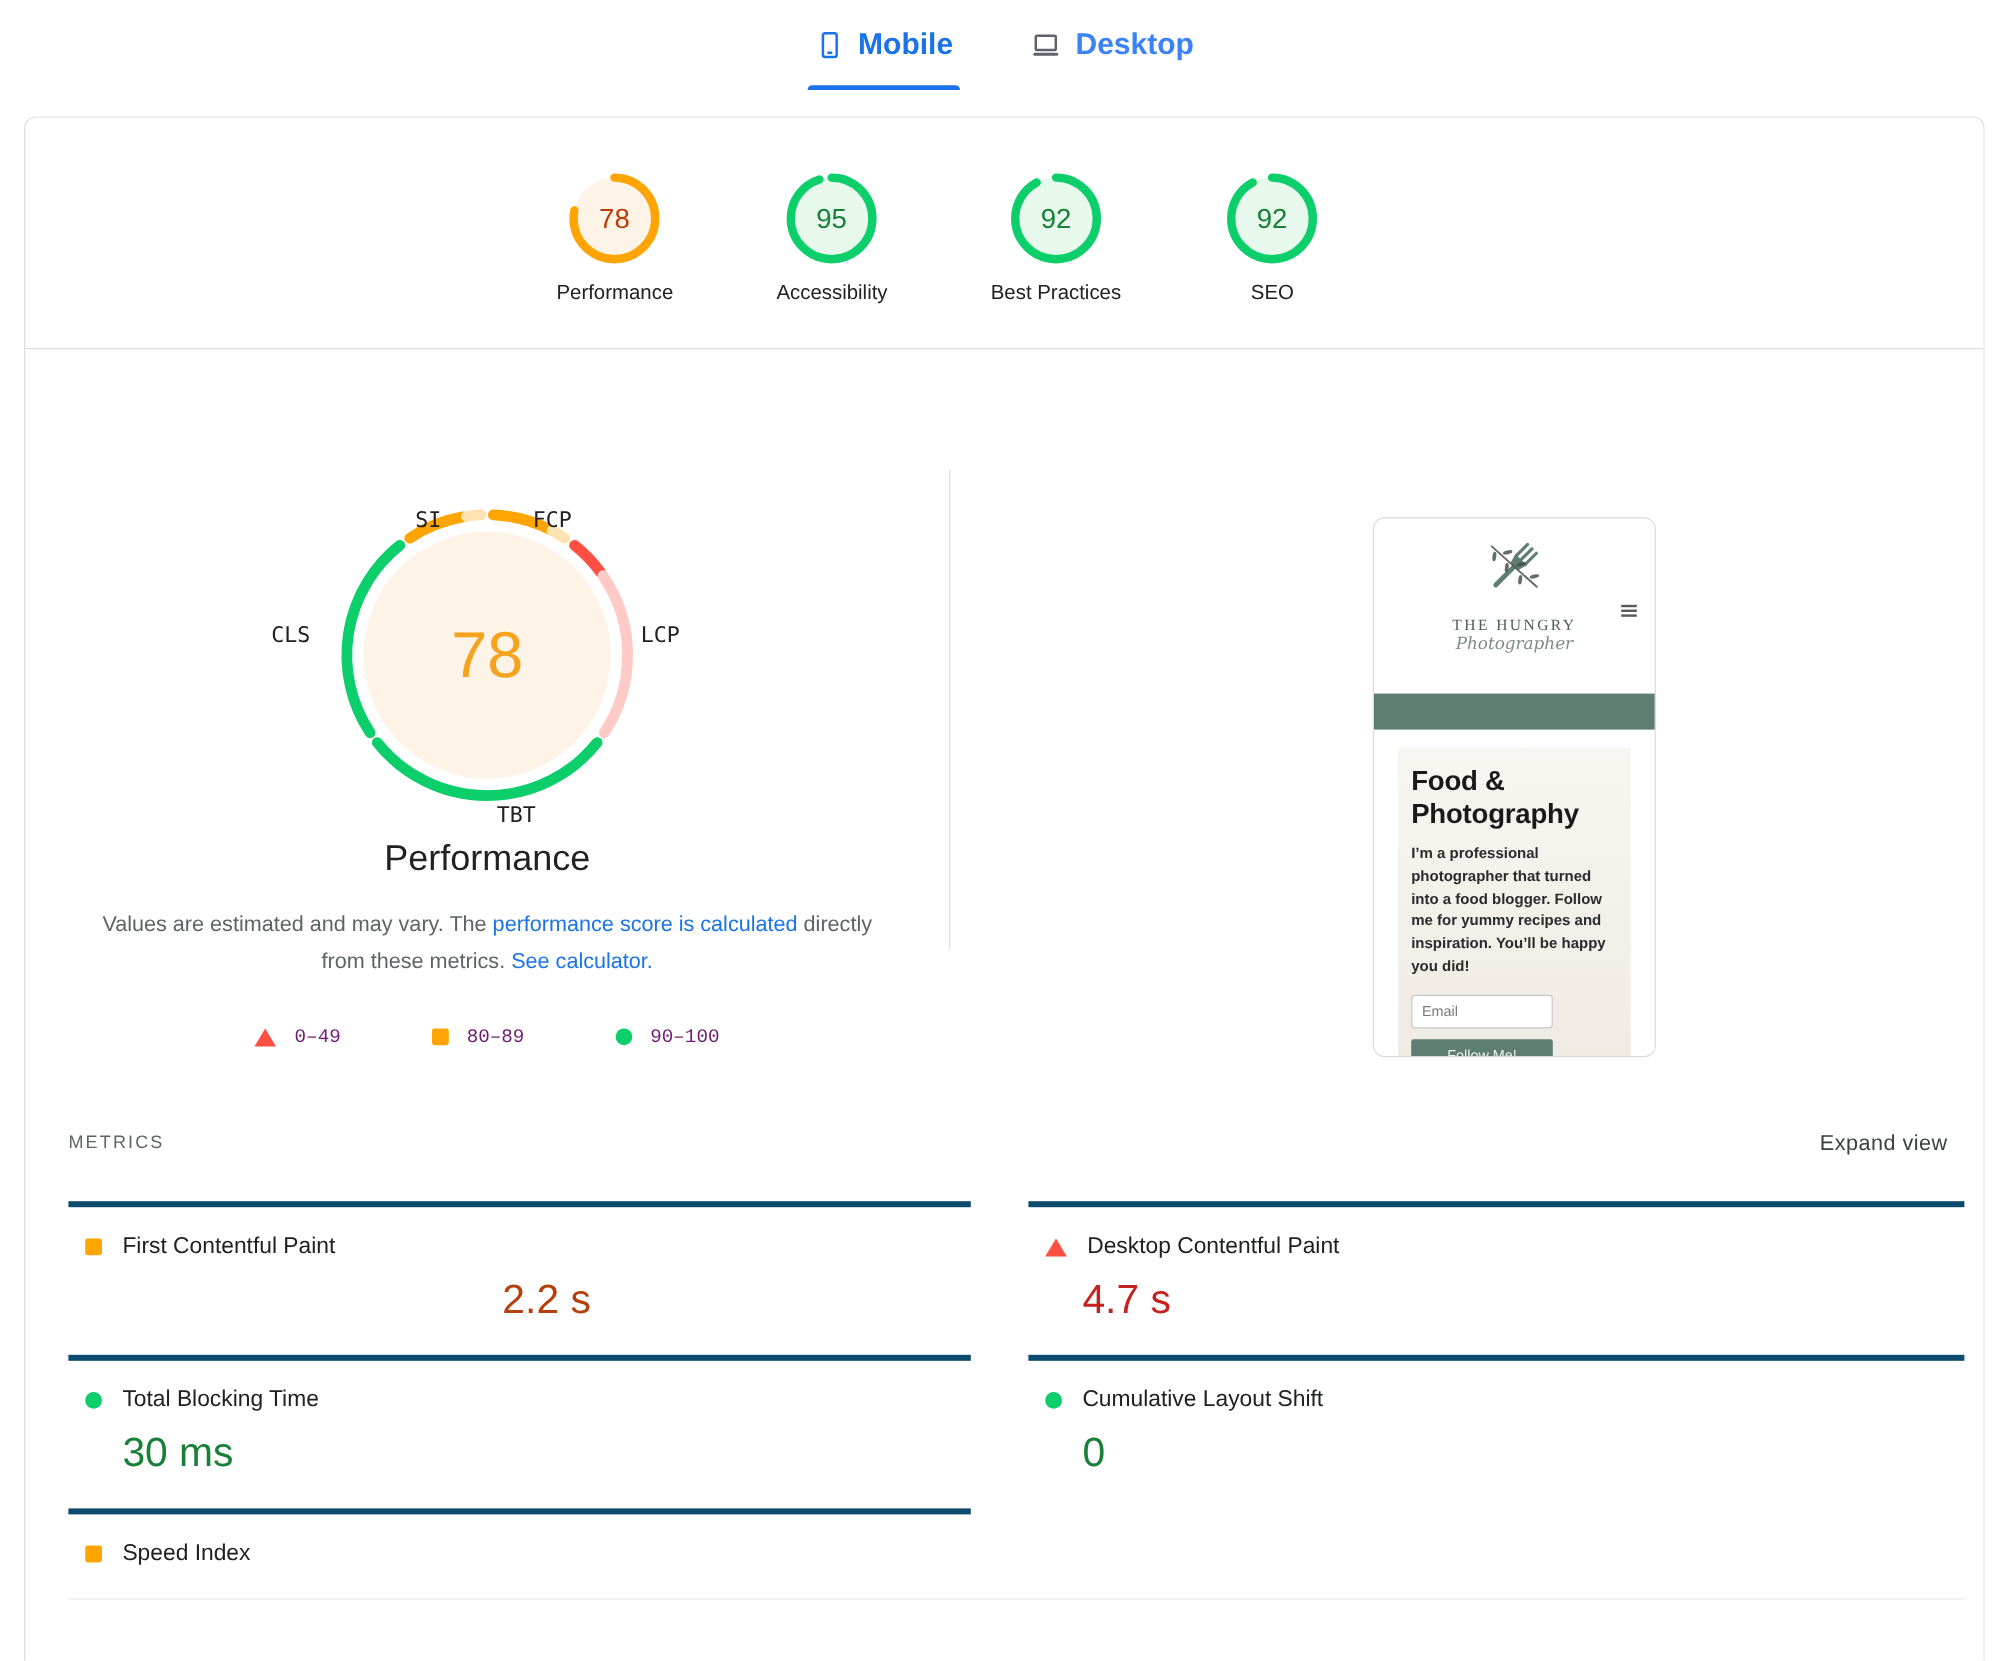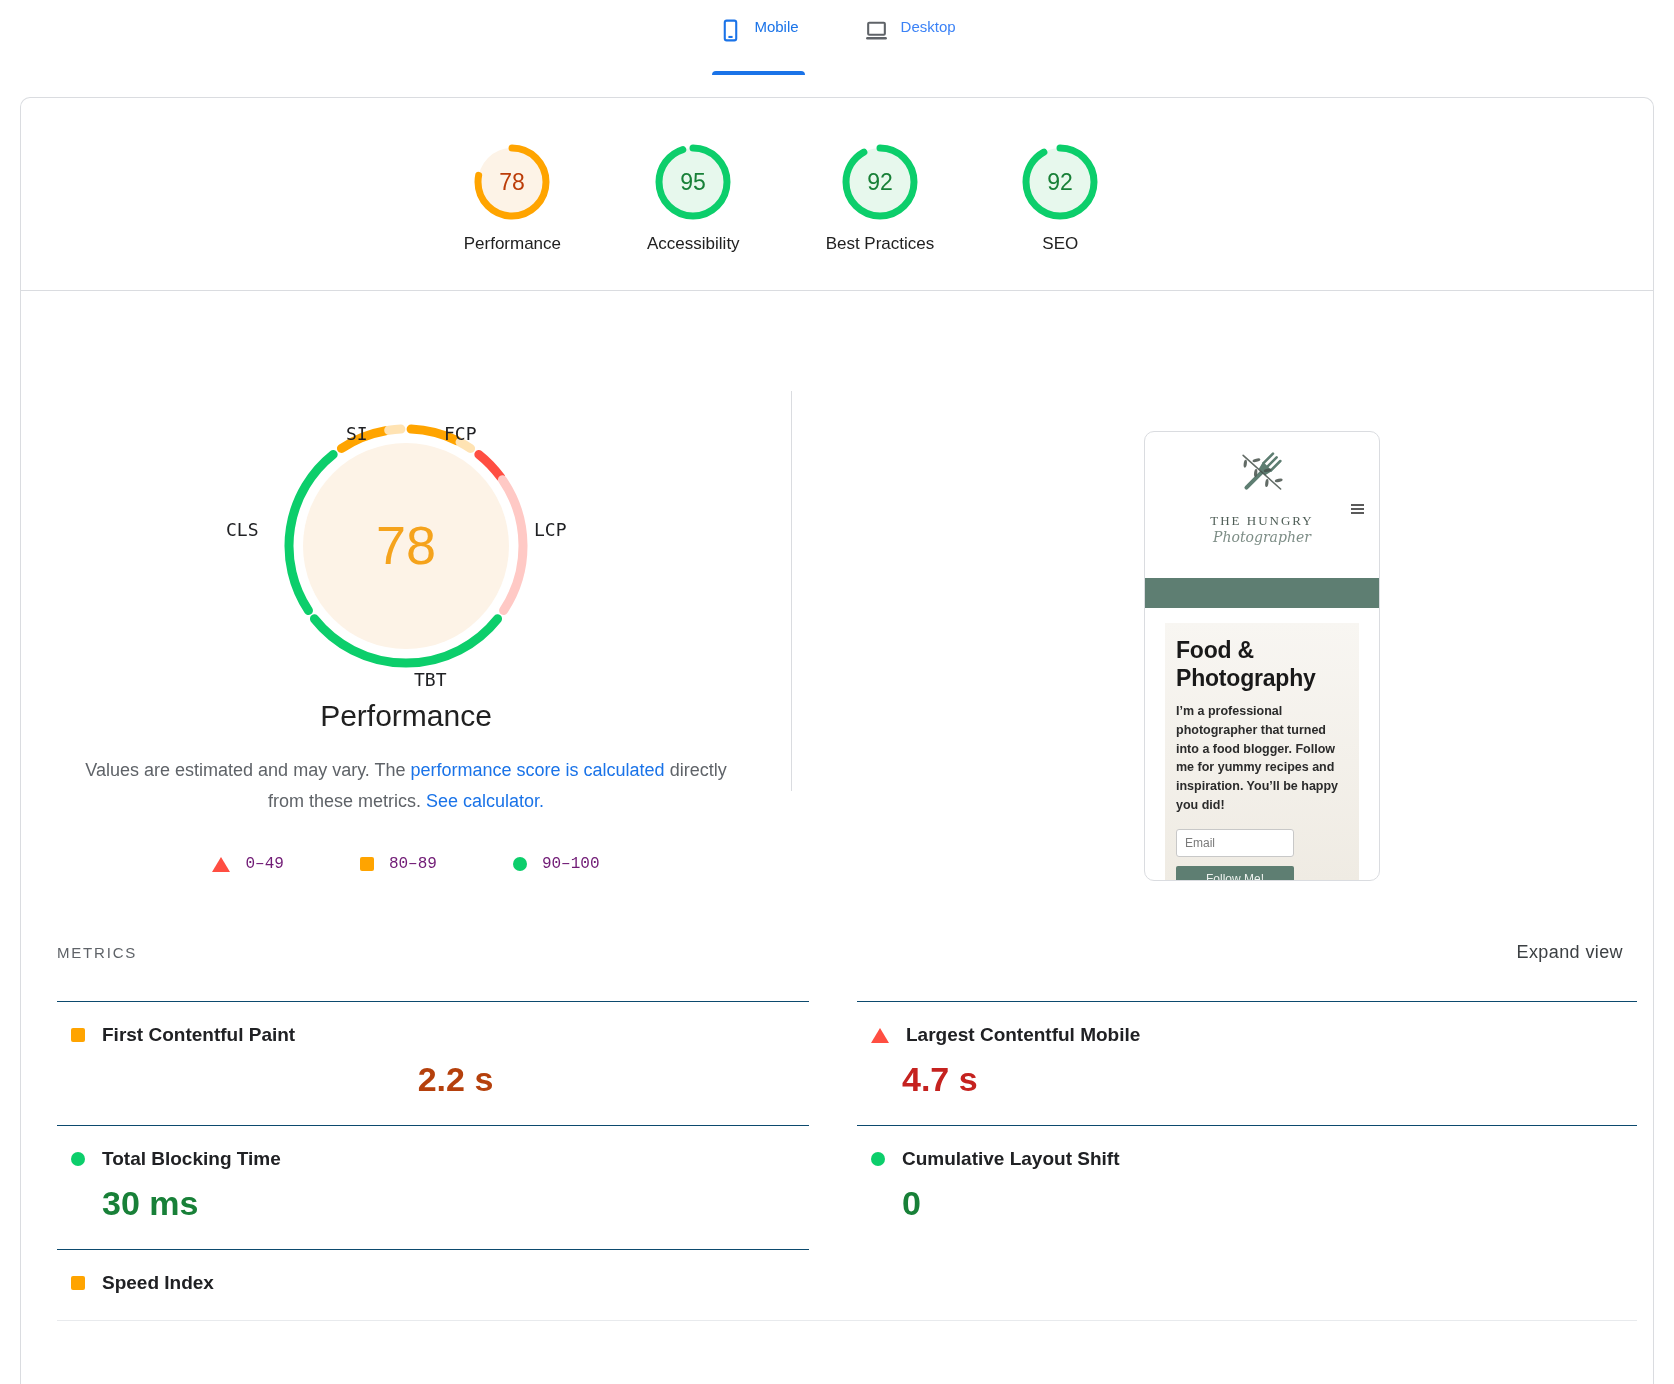--- a/index.html
+++ b/index.html
@@ -1,21 +1,21 @@
 <!DOCTYPE html>
 <html><head>
 <meta charset="utf-8">
 <style>
   * { margin:0; padding:0; box-sizing:border-box; }
   html,body { width:1674px; height:1384px; overflow:hidden; background:#fff;
     font-family:"Liberation Sans", sans-serif; color:#202124; }
 
   
   .tabs-row { display:flex; justify-content:center; gap:52px; padding-top:14px; height:75px; }
-  .tab { display:flex; align-items:flex-start; gap:11px; font-size:15px; font-weight:400;
+  .tab { display:flex; align-items:center; gap:11px; font-size:25px; font-weight:700;
     position:relative; padding:4px 6px 18px; cursor:pointer; }
   .tab.active { color:#1a73e8; }
   .tab.inactive { color:#3b82f6; }
   .tab-underline { position:absolute; left:0; right:0; bottom:0; height:4px;
     background:#1a73e8; border-radius:4px 4px 0 0; }
 
   
   .report-card { margin:22px 20px 0; border:1px solid #dadce0; border-bottom:none;
     border-radius:10px 10px 0 0; height:1287px; overflow:hidden; background:#fff; }
 
@@ -86,21 +86,21 @@
     font-family:"Liberation Sans", sans-serif; cursor:default; }
 
   
   .metrics-head { display:flex; justify-content:space-between; align-items:center;
     margin-top:60px; padding:0 30px 0 36px; height:22px; }
   .metrics-title { font-size:15px; letter-spacing:1.8px; color:#5f6368; font-weight:500; }
   .expand-btn { font-size:18px; color:#3c4043; letter-spacing:0.4px; cursor:pointer; }
 
   .metrics-grid { display:grid; grid-template-columns:752px 1fr; column-gap:48px;
     padding:0 16px 0 36px; margin-top:38px; }
-  .metric-row { border-top:1px solid #0c4a6e; padding:22px 0 26px;font-weight:bold; }
+  .metric-row { border-top:5px solid #0c4a6e; padding:22px 0 26px; }
   .metric-head { display:flex; align-items:center; gap:17px; padding-left:14px; }
   .metric-name { font-size:19px; color:#202124; }
   .metric-value { margin:14px 0 0 45px; font-size:34px; }
   .val-pass { color:#188038; }
   .val-average { color:#b5400c;text-align:center; }
   .val-fail { color:#c5221f; }
   .bottom-line { height:1px; background:#e8eaed; margin:0 16px 0 36px; }
 </style>
 </head>
 <body>
@@ -258,21 +258,21 @@
       <div class="metric-row">
         <div class="metric-head">
        <span class="shape-square"></span>
        <span class="metric-name">First Contentful Paint</span>
      </div>
      <div class="metric-value val-average">2.2 s</div>
       </div>
       <div class="metric-row">
         <div class="metric-head">
        <span class="shape-triangle"></span>
-       <span class="metric-name">Largest Contentful Mobile</span>
+       <span class="metric-name">Desktop Contentful Paint</span>
      </div>
      <div class="metric-value val-fail">4.7 s</div>
       </div>
       <div class="metric-row">
         <div class="metric-head">
        <span class="shape-circle"></span>
        <span class="metric-name">Total Blocking Time</span>
      </div>
      <div class="metric-value val-pass">30 ms</div>
       </div>

